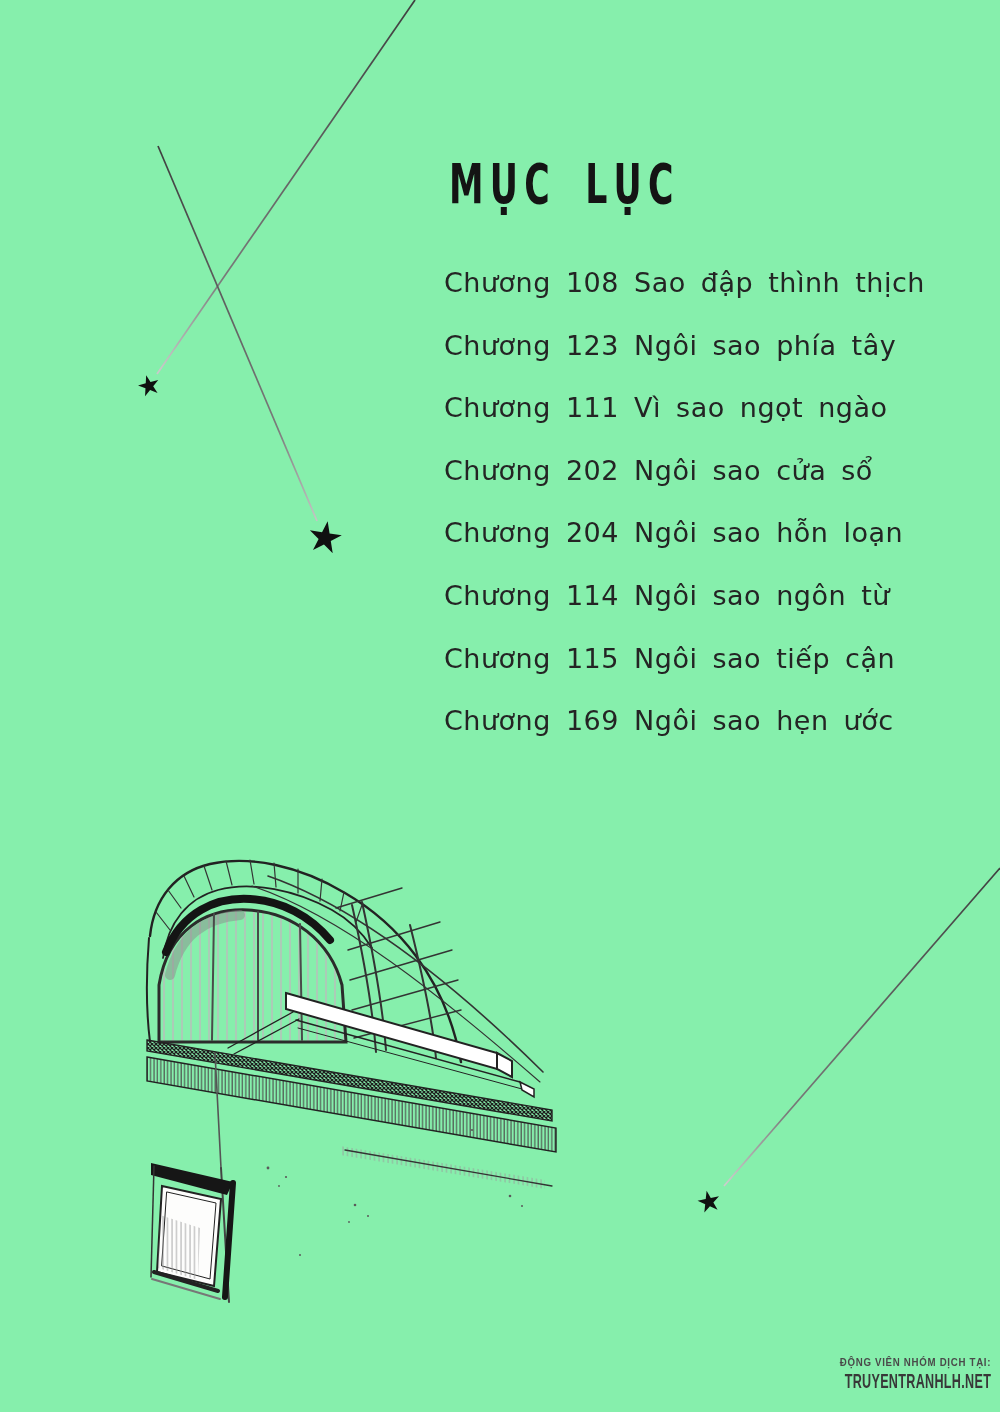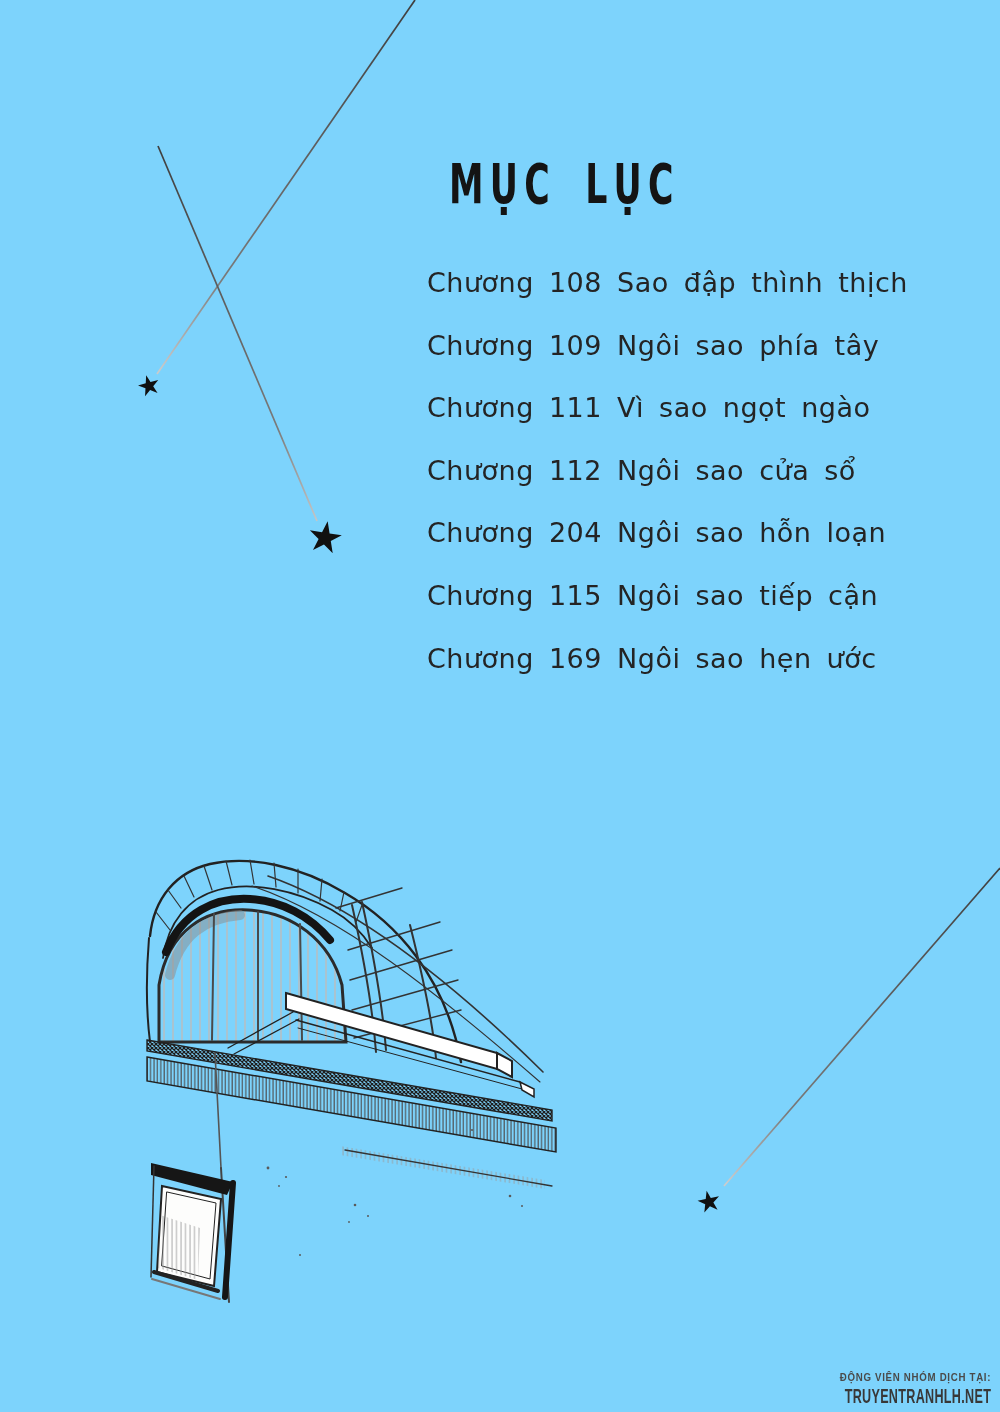--- a/index.html
+++ b/index.html
@@ -1,42 +1,42 @@
 <!DOCTYPE html>
 <html><head>
 <meta charset="utf-8">
 <style>
   html,body{margin:0;padding:0;background:#e8e8e6;}
   .page{
     position:relative;
     width:1000px;height:1412px;
     margin:0 auto;
-    background:#7dd3fc;
+    background:#86efac;
     overflow:hidden;
     font-family:"DejaVu Sans",sans-serif;
     color:#222;
   }
   .decor{position:absolute;left:0;top:0;width:1000px;height:1412px;}
   .title{
     position:absolute;left:449px;top:156px;margin:0;
     font-family:"DejaVu Sans",sans-serif;
     font-weight:800;font-size:56px;line-height:1;
     letter-spacing:10px;word-spacing:18px;
     color:#141414;white-space:nowrap;
     transform:scaleX(0.62);transform-origin:left top;
   }
-  .toc{position:absolute;left:427px;top:252px;}
+  .toc{position:absolute;left:444px;top:252px;}
   .chapter{
     font-family:"DejaVu Sans",sans-serif;
     font-size:27px;line-height:62.6px;
     letter-spacing:0.5px;word-spacing:6px;
     color:#242424;white-space:nowrap;
   }
   .footer{
-    position:absolute;right:9px;bottom:4px;
+    position:absolute;right:9px;bottom:19px;
     text-align:right;color:#3b3b3b;
   }
   .footer .f1{
     font-family:"Liberation Sans",sans-serif;
     font-weight:700;font-size:11px;letter-spacing:0.8px;
     transform:scaleX(0.88);transform-origin:right center;
     color:#4a4a4a;
   }
   .footer .f2{
     font-family:"Liberation Sans",sans-serif;
@@ -184,24 +184,25 @@
           <circle cx="300" cy="1255" r="1"></circle>
         </g>
       </g>
     </g>
   </svg>
 
   <h1 class="title">MỤC LỤC</h1>
 
   <div class="toc">
     <div class="chapter">Chương 108 Sao đập thình thịch</div>
-    <div class="chapter">Chương 109 Ngôi sao phía tây</div>
+    <div class="chapter">Chương 123 Ngôi sao phía tây</div>
     <div class="chapter">Chương 111 Vì sao ngọt ngào</div>
-    <div class="chapter">Chương 112 Ngôi sao cửa sổ</div>
+    <div class="chapter">Chương 202 Ngôi sao cửa sổ</div>
     <div class="chapter">Chương 204 Ngôi sao hỗn loạn</div>
+    <div class="chapter">Chương 114 Ngôi sao ngôn từ</div>
     <div class="chapter">Chương 115 Ngôi sao tiếp cận</div>
     <div class="chapter">Chương 169 Ngôi sao hẹn ước</div>
   </div>
 
   <div class="footer">
     <div class="f1">ĐỘNG VIÊN NHÓM DỊCH TẠI:</div>
     <div class="f2">TRUYENTRANHLH.NET</div>
   </div>
 
 </div>

